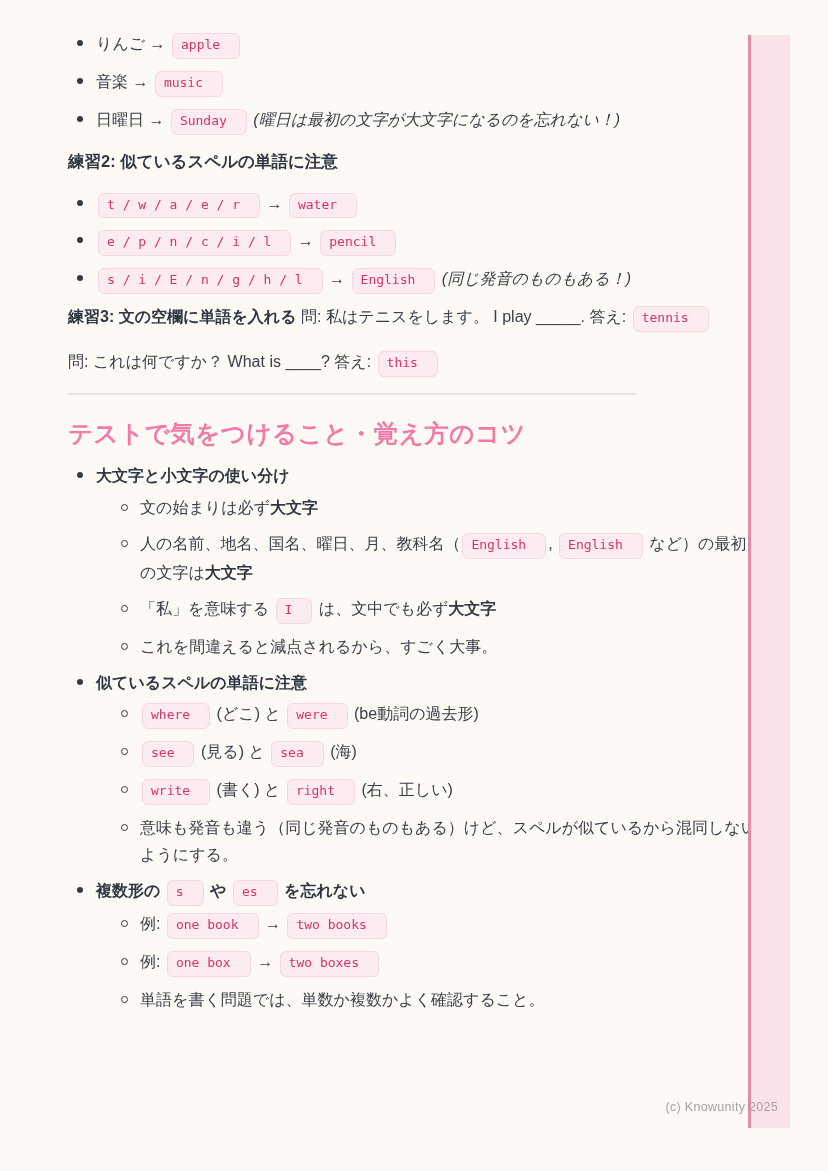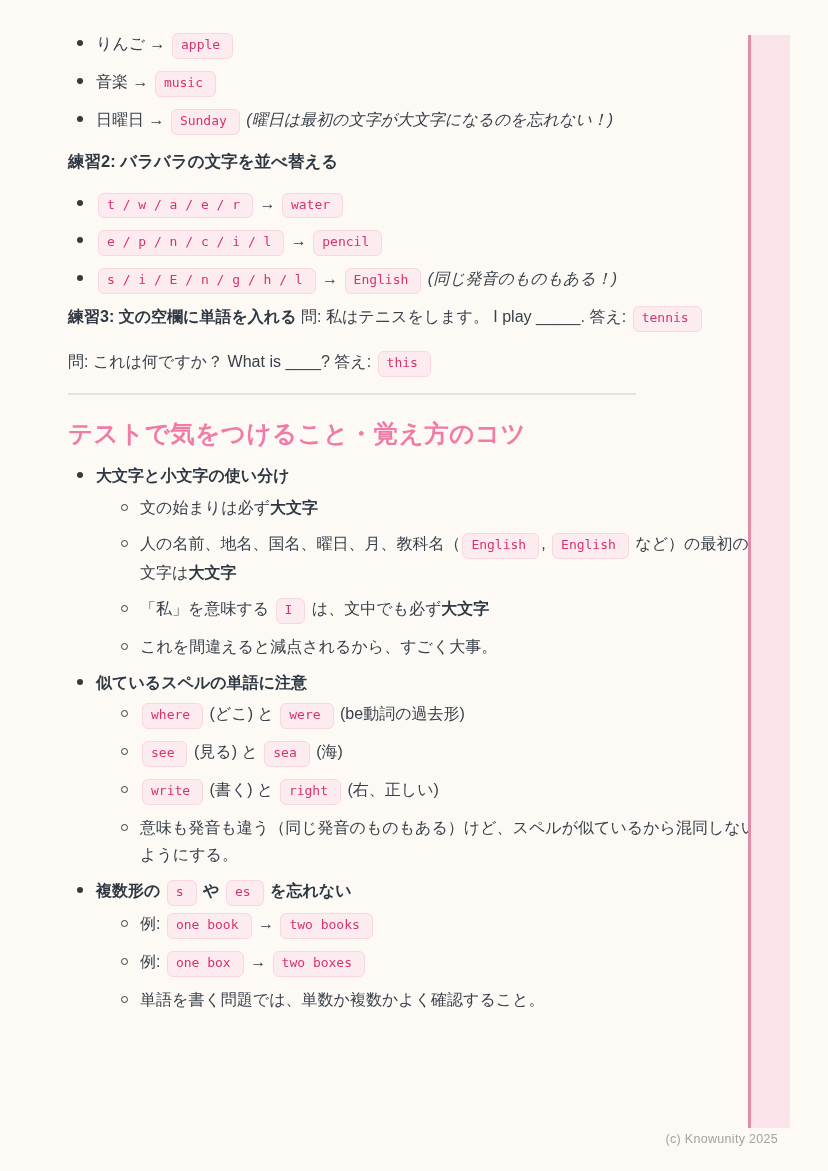--- a/index.html
+++ b/index.html
@@ -31,50 +31,50 @@
   strong{font-weight:700;color:#2e3742;}
   em{font-style:italic;}
   .code-badge{
     display:inline-block;
     font-family:"DejaVu Sans Mono","Liberation Mono",monospace;
     font-size:13px;line-height:1.45;
     color:var(--code-text,#d6336c);
     background:var(--code-bg,#fcecef);
     border:1px solid var(--code-border,#f8d7de);
     border-radius:6px;
-    padding:2px 12px 3px 8px;
+    padding:2px 19px 3px 8px;
     margin:0 2px;
     white-space:pre;
     vertical-align:baseline;
   }
   
   .ribbon{
     position:absolute;left:748px;top:35px;width:39px;height:1093px;
     background:var(--ribbon-fill,#fbe3ea);
     border-left:3px solid var(--ribbon-edge,#e28ca7);
     z-index:2;
   }
   
   .footer{
-    position:absolute;top:1132px;right:50px;
+    position:absolute;top:1100px;right:50px;
     font-size:12.5px;color:var(--footer-color,#a6a29d);
     z-index:3;letter-spacing:.3px;
   }
 </style>
 </head>
 <body>
 
 <div class="page">
   <div class="page-content">
       <div class="ul">
         <div class="li"><span class="marker disc"></span><span><span>りんご → </span><span class="code-badge">apple</span></span></div>
         <div class="li"><span class="marker disc"></span><span><span>音楽 → </span><span class="code-badge">music</span></span></div>
         <div class="li"><span class="marker disc"></span><span><span>日曜日 → </span><span class="code-badge">Sunday</span><span> </span><em>(曜日は最初の文字が大文字になるのを忘れない！)</em></span></div>
       </div>
-      <div class="h4-block">練習2: バラバラの文字を並べ替える</div>
+      <div class="h4-block">練習2: 似ているスペルの単語に注意</div>
       <div class="ul">
         <div class="li"><span class="marker disc"></span><span><span class="code-badge">t / w / a / e / r</span><span> → </span><span class="code-badge">water</span></span></div>
         <div class="li"><span class="marker disc"></span><span><span class="code-badge">e / p / n / c / i / l</span><span> → </span><span class="code-badge">pencil</span></span></div>
         <div class="li"><span class="marker disc"></span><span><span class="code-badge">s / i / E / n / g / h / l</span><span> → </span><span class="code-badge">English</span><span> </span><em>(同じ発音のものもある！)</em></span></div>
       </div>
       <div class="p-block"><strong>練習3: 文の空欄に単語を入れる</strong><span> 問: 私はテニスをします。 I play _____. 答え: </span><span class="code-badge">tennis</span></div>
       <div class="p-block"><span>問: これは何ですか？ What is ____? 答え: </span><span class="code-badge">this</span></div>
       <hr class="divider">
       <div class="h2-block">テストで気をつけること・覚え方のコツ</div>
       <div class="ul">

